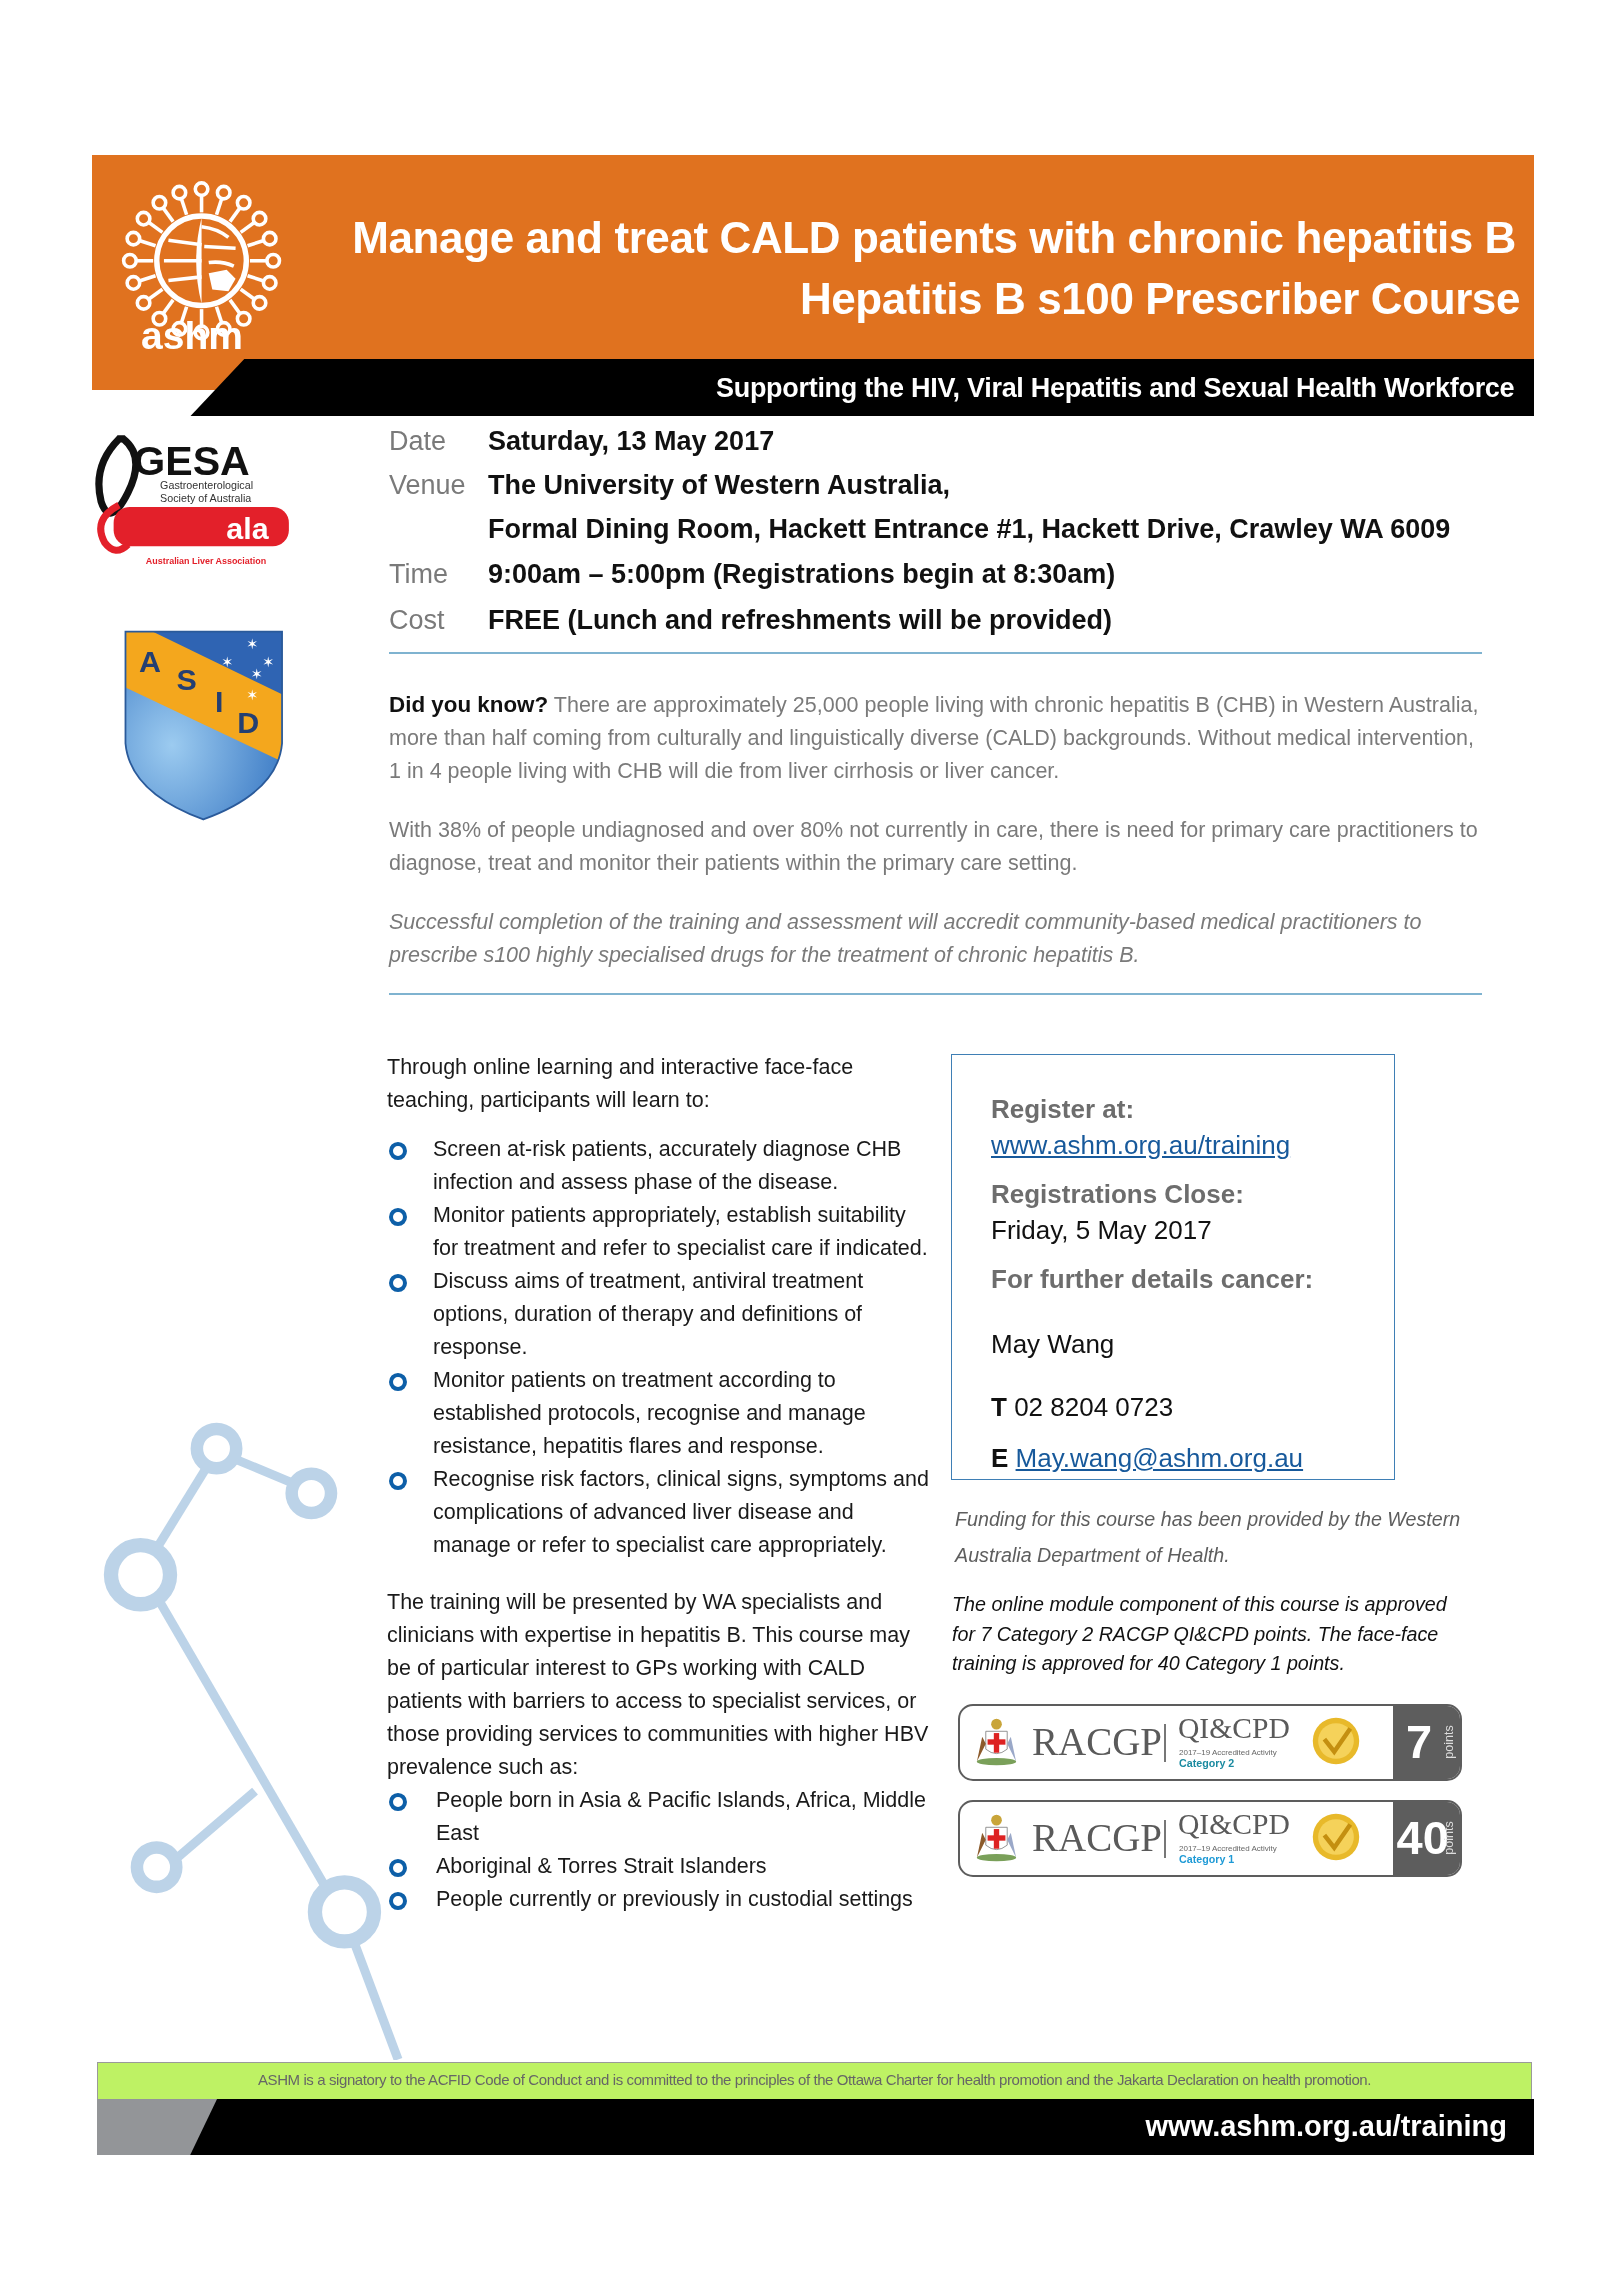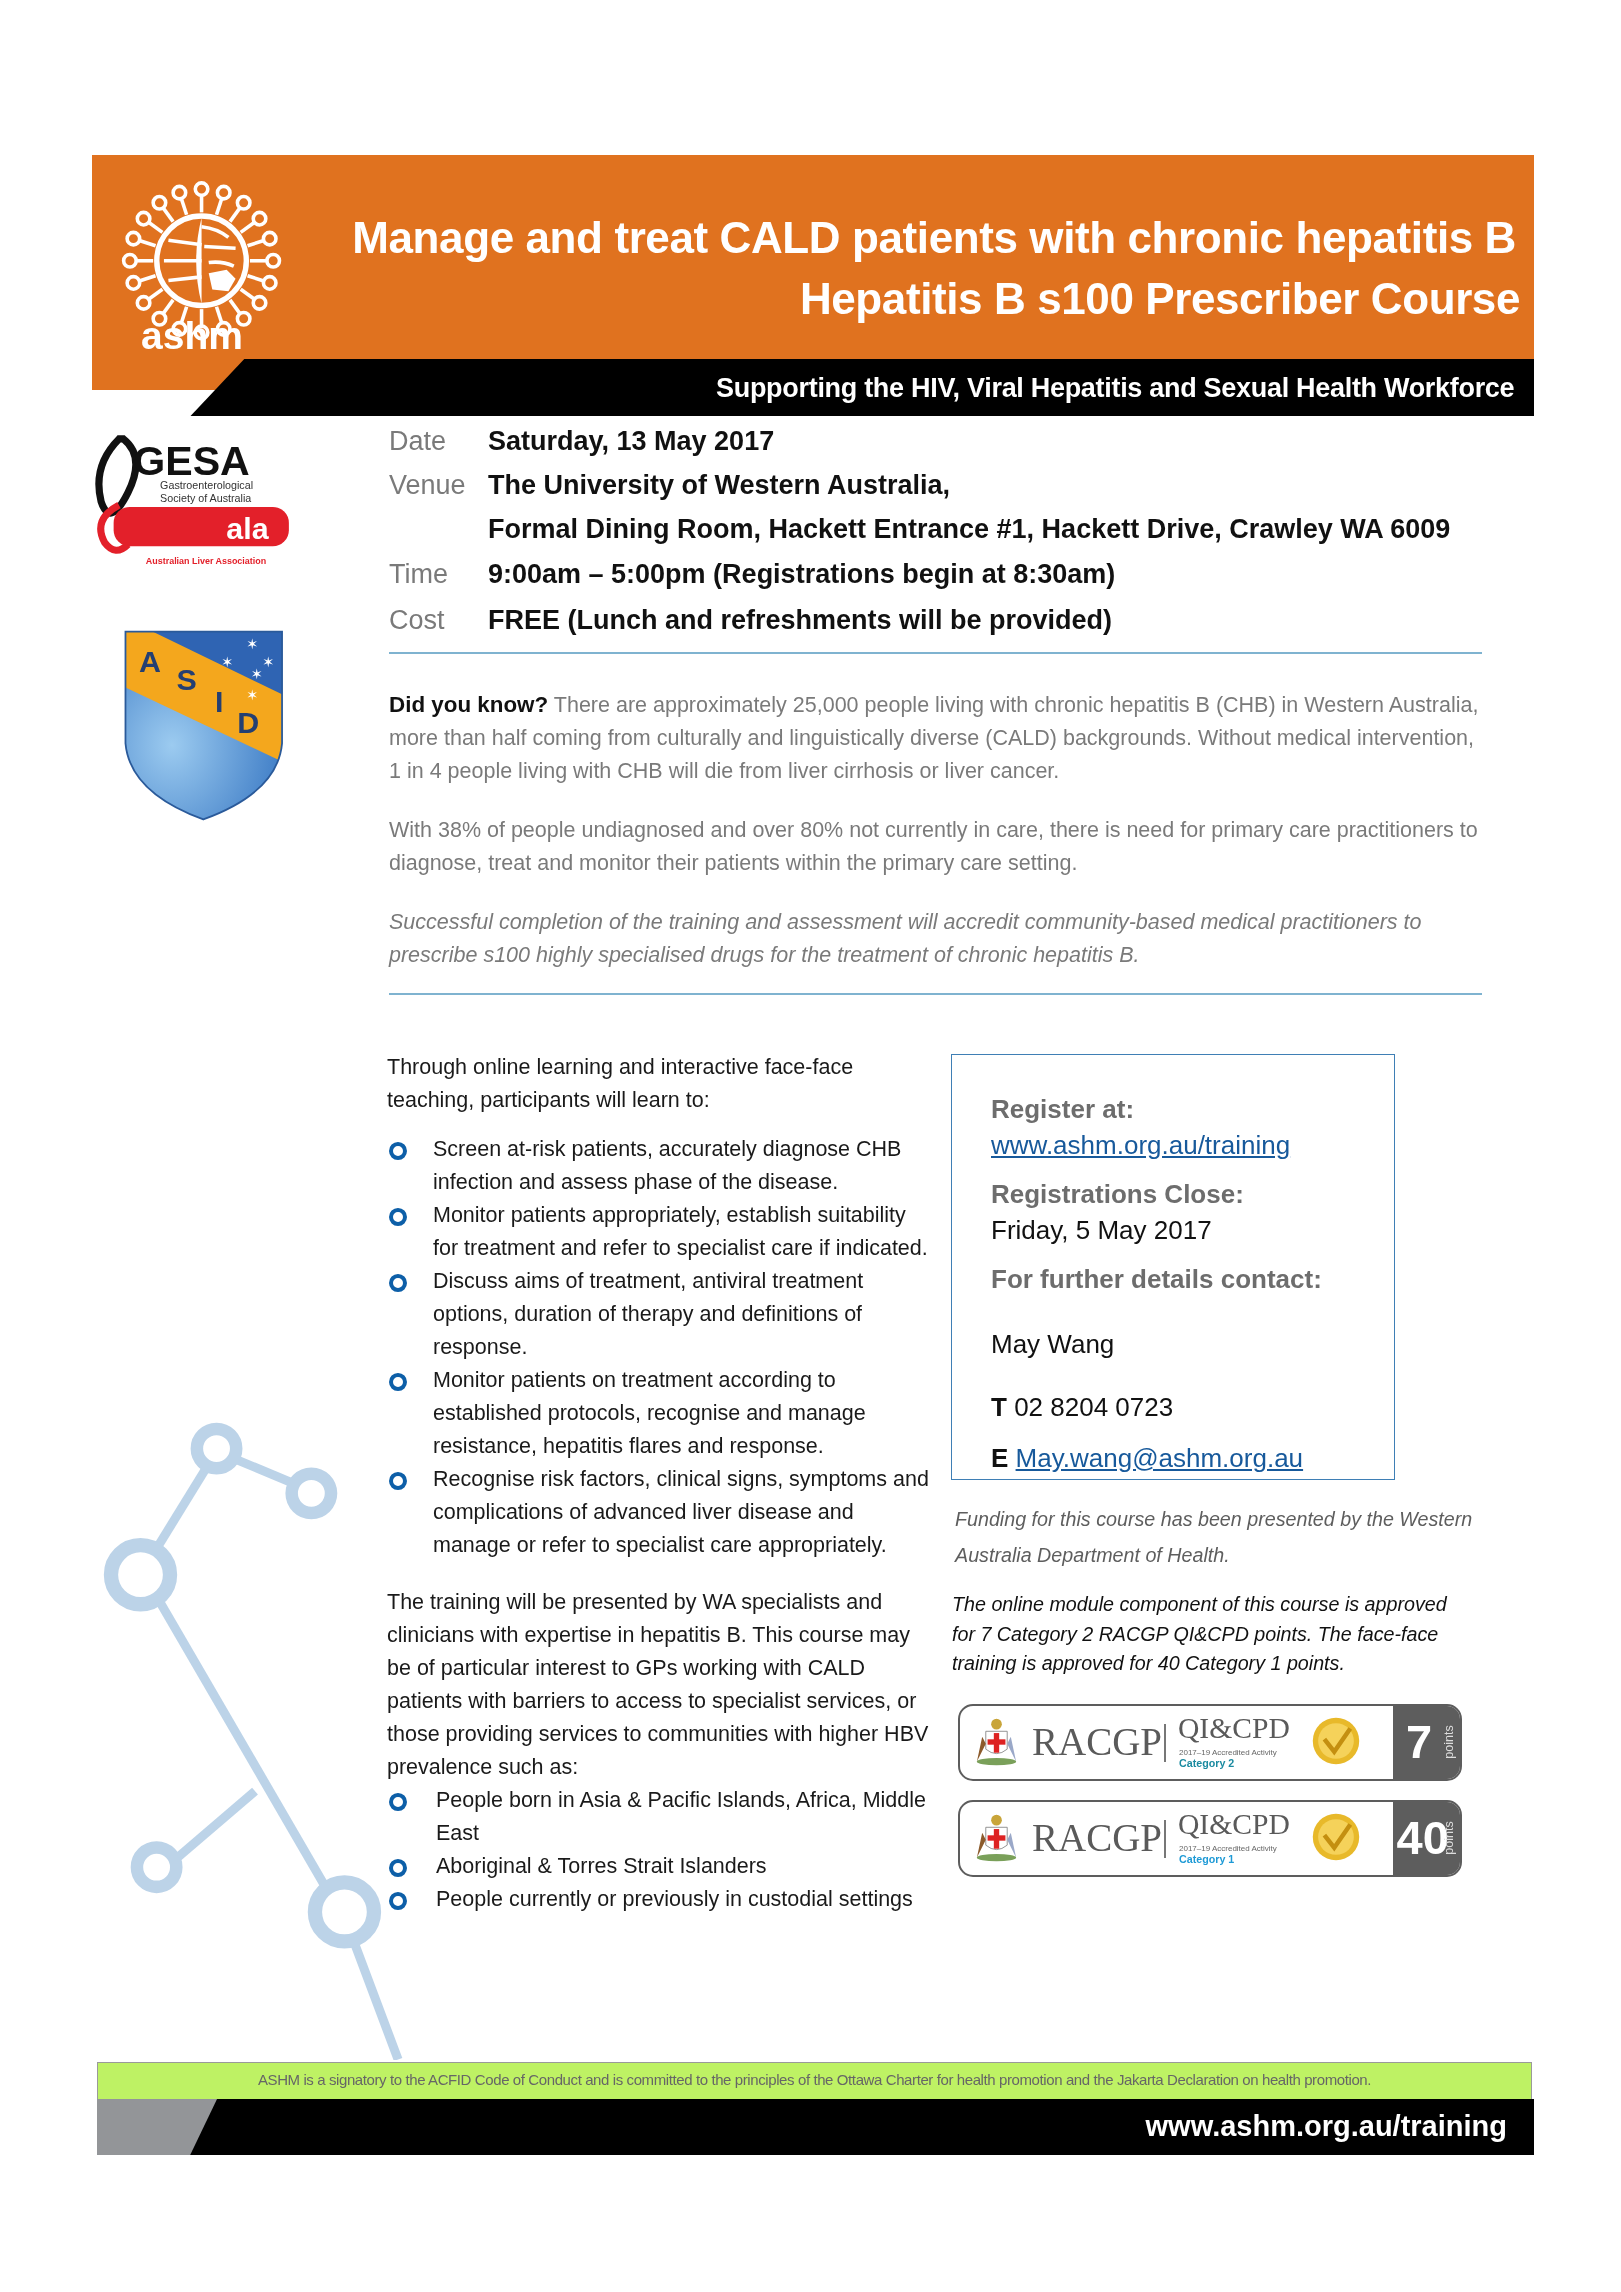--- a/index.html
+++ b/index.html
@@ -246,28 +246,28 @@
     <li><span class="dot"></span><span>People currently or previously in custodial settings</span></li>
   </ul>
 </div>
 
 <div class="reg-box">
   <div class="reg-inner">
     <div class="reg-label">Register at:</div>
     <div><a class="reg-link">www.ashm.org.au/training</a></div>
     <div class="reg-label" style="margin-top:12.5px">Registrations Close:</div>
     <div class="reg-val">Friday, 5 May 2017</div>
-    <div class="reg-label" style="margin-top:13.4px">For further details contact:</div>
+    <div class="reg-label" style="margin-top:13.4px">For further details cancer:</div>
     <div class="reg-val" style="margin-top:29px">May Wang</div>
     <div class="reg-val" style="margin-top:27px"><b>T</b> <span>02 8204 0723</span></div>
     <div class="reg-val" style="margin-top:15px"><b>E</b> <a class="reg-link">May.wang@ashm.org.au</a></div>
   </div>
 </div>
 
-<div class="funding">Funding for this course has been presented by the Western Australia Department of Health.</div>
+<div class="funding">Funding for this course has been provided by the Western Australia Department of Health.</div>
 <div class="cpd-note">The online module component of this course is approved for 7 Category 2 RACGP QI&amp;CPD points. The face-face training is approved for 40 Category 1 points.</div>
 
 <div class="badge" style="top:1704px">
   <svg class="badge-crest" viewBox="0 0 52 56">
     <circle cx="26" cy="8" r="6" fill="#c9a53a"></circle>
       <path d="M14 16 L38 16 L38 36 Q26 46 14 36 Z" fill="#fff" stroke="#888"></path>
     <rect x="23" y="18" width="6" height="22" fill="#d22"></rect>
       <rect x="16" y="25" width="20" height="6" fill="#d22"></rect>
     <path d="M4 50 L10 22 L14 30 Z" fill="#8b5a2b"></path>
       <path d="M48 50 L42 22 L38 30 Z" fill="#9aa8c8"></path>

